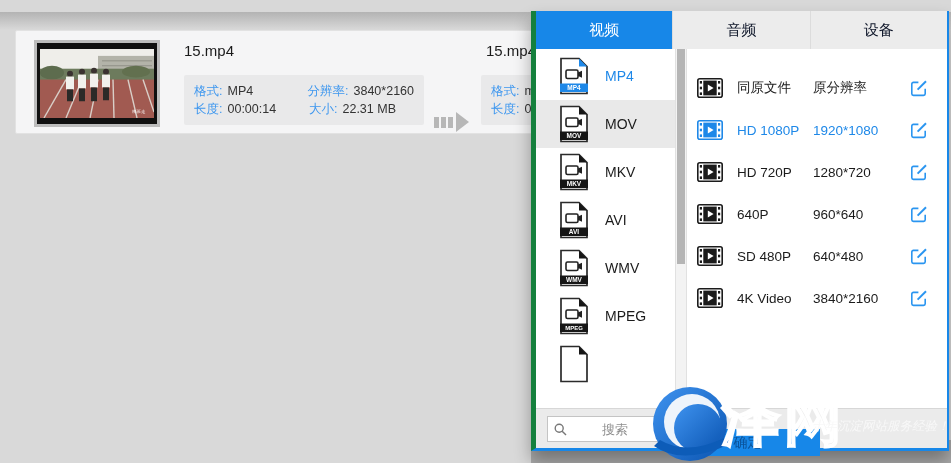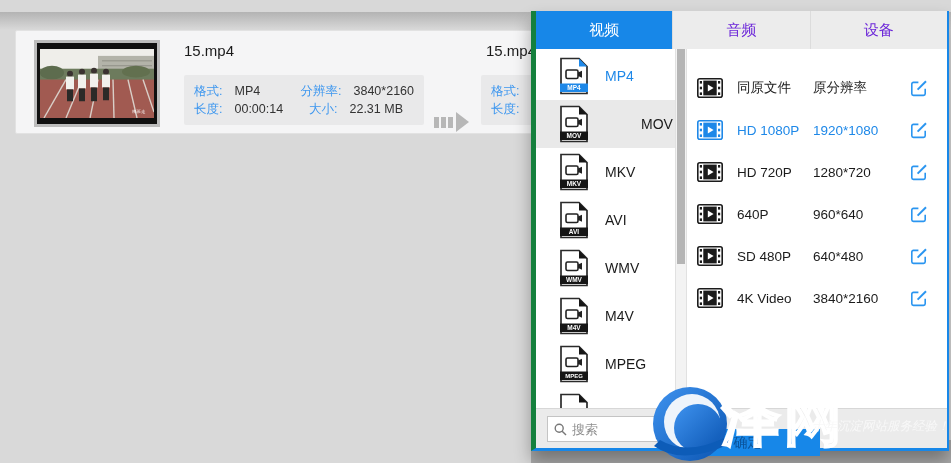--- a/index.html
+++ b/index.html
@@ -21,61 +21,61 @@
   .fname { position:absolute; top:11px; font-size:15px; color:#1b1b1b; }
   .fname.one { left:168px; }
   .fname.two { left:470px; }
   .infobox { position:absolute; top:44px; width:240px; height:50px; background:#e9e9ea;
              border-radius:2px; padding:7px 10px; font-size:12.5px; color:#333; }
   .infobox.one { left:168px; }
   .infobox.two { left:465px; }
   .ib-row { display:flex; line-height:18px; white-space:nowrap; }
   .ib-pair { width:115px; display:flex; }
   .ib-pair.grow { width:auto; }
-  .ib-label { color:#3e97ef; padding-right:12px; }
+  .ib-label { color:#3e97ef; padding-right:5px; }
   .conv-arrow { position:absolute; left:418px; top:80px; width:46px; height:22px;
                 display:flex; align-items:center; }
   .conv-arrow .bar { width:5px; height:11px; background:#b7b7b7; margin-right:2px; }
   .conv-arrow .tri { width:0; height:0; border-left:13px solid #b7b7b7;
                      border-top:10px solid transparent; border-bottom:10px solid transparent; margin-left:1px; }
 
   
   .popup { position:absolute; left:531px; top:0; width:418px; height:440px; background:#fff;
            border-left:5px solid #15803d; border-right:2px solid #1787e8; border-bottom:3px solid #1787e8;
            box-shadow:0 10px 16px rgba(0,0,0,.32); z-index:10; display:flex; flex-direction:column;margin-top:11px; }
   .tabs { display:flex; height:38px; flex:none; }
   .tab { flex:1; display:flex; align-items:center; justify-content:center; font-size:15px;
-         background:#ececec; color:#6d28d9; cursor:pointer; }
+         background:#ececec; color:#0f172a; cursor:pointer; }
   .tab + .tab { border-left:1px solid #dcdcdc; }
   .tab.active { background:#1787e8; color:#fff; border-left:none; }
 
   .popup-body { flex:1; display:flex; overflow:hidden; }
   .fmt-list { width:139px; overflow:hidden; padding-top:3px; }
   .fmt-row { height:48px; display:flex; align-items:center; padding-left:22px; cursor:pointer; }
   .fmt-row .fmt-ic { color:#111; flex:none; display:flex; }
   .fmt-row .fmt-label { margin-left:15px; font-size:14px; color:#1b1b1b; }
   .fmt-row.sel .fmt-label { color:#1e88e8; }
   .fmt-row.sel .fmt-ic { color:#1e88e8; }
-  .fmt-row.hov { background:#e9e9e9;gap:36px; }
+  .fmt-row.hov { background:#e9e9e9; }
 
   .vscroll { width:12px; background:#f3f3f3; border-left:1px solid #e1e1e1; border-right:1px solid #e1e1e1; }
   .vthumb { margin:0 1px; height:215px; background:#b5b5b5; }
 
   .preset-list { flex:1; padding-top:18px; background:#fff; }
   .preset-row { height:42px; display:flex; align-items:center; padding-left:10px; cursor:pointer; }
   .preset-row .film { color:#1b1b1b; display:flex; flex:none; }
   .preset-row .p-name { margin-left:14px; width:76px; font-size:13.5px; color:#1b1b1b; white-space:nowrap; }
   .preset-row .p-res { font-size:13.5px; color:#1b1b1b; white-space:nowrap; }
   .preset-row.sel .p-name, .preset-row.sel .p-res { color:#1e88e8; }
   .preset-row.sel .film { color:#1e88e8; }
   .preset-row .edit { margin-left:auto; margin-right:19px; display:flex; cursor:pointer; }
 
   .popup-footer { flex:none; height:40px; background:#ebebeb; border-top:1px solid #d7d7d7; position:relative; }
   .search { position:absolute; left:11px; top:7px; width:128px; height:26px; background:#fff;
-            border:1px solid #c4c4c4; display:flex; align-items:center; padding:0 6px; }
+            border:1px solid #c4c4c4; display:flex; align-items:center; padding:0 6px;gap:30px; }
   .search svg { flex:none; }
   .search input { border:none; outline:none; background:transparent; font-size:13px; width:100%;
                   margin-left:5px; color:#333; font-family:inherit; }
   .search input::placeholder { color:#8d8d8d; }
   .confirm-btn { position:absolute; left:139px; top:20px; width:145px; height:27px; background:#1787e8;
                  border:none; color:rgba(0,40,90,.55); font-size:14px; font-family:inherit; cursor:pointer; }
 
   
   .below-band { position:absolute; left:531px; top:440px; width:420px; height:23px; background:#ababab; z-index:5; }
 
@@ -259,33 +259,20 @@
         <span class="fmt-label">WMV</span>
       </div>
       <div class="fmt-row">
         <span class="fmt-ic">
           <svg width="32" height="38" viewBox="0 0 32 38">
             <path d="M3 1.5 H21 L29 9.5 V36.5 H3 Z" fill="#fff" stroke="#2b2b2b" stroke-width="1.7"></path>
             <path d="M21 1.5 L29 9.5 H21 Z" fill="#161616"></path>
             <rect x="8" y="13" width="12" height="8.5" rx="1.5" fill="none" stroke="#222" stroke-width="1.6"></rect>
             <path d="M20 15.5 l4 -1.8 v7 l-4 -1.8 z" fill="#222"></path>
             <rect x="2" y="26.5" width="28" height="8.5" fill="#161616"></rect>
-            <text x="16" y="33" font-size="6.5" font-weight="bold" fill="#fff" text-anchor="middle">M4V</text>
-          </svg>
-        </span>
-        <span class="fmt-label">M4V</span>
-      </div>
-      <div class="fmt-row">
-        <span class="fmt-ic">
-          <svg width="32" height="38" viewBox="0 0 32 38">
-            <path d="M3 1.5 H21 L29 9.5 V36.5 H3 Z" fill="#fff" stroke="#2b2b2b" stroke-width="1.7"></path>
-            <path d="M21 1.5 L29 9.5 H21 Z" fill="#161616"></path>
-            <rect x="8" y="13" width="12" height="8.5" rx="1.5" fill="none" stroke="#222" stroke-width="1.6"></rect>
-            <path d="M20 15.5 l4 -1.8 v7 l-4 -1.8 z" fill="#222"></path>
-            <rect x="2" y="26.5" width="28" height="8.5" fill="#161616"></rect>
             <text x="16" y="33" font-size="6" font-weight="bold" fill="#fff" text-anchor="middle">MPEG</text>
           </svg>
         </span>
         <span class="fmt-label">MPEG</span>
       </div>
       <div class="fmt-row">
         <span class="fmt-ic">
           <svg width="32" height="38" viewBox="0 0 32 38">
             <path d="M3 1.5 H21 L29 9.5 V36.5 H3 Z" fill="#fff" stroke="#2b2b2b" stroke-width="1.7"></path>
             <path d="M21 1.5 L29 9.5 H21 Z" fill="#161616"></path>

